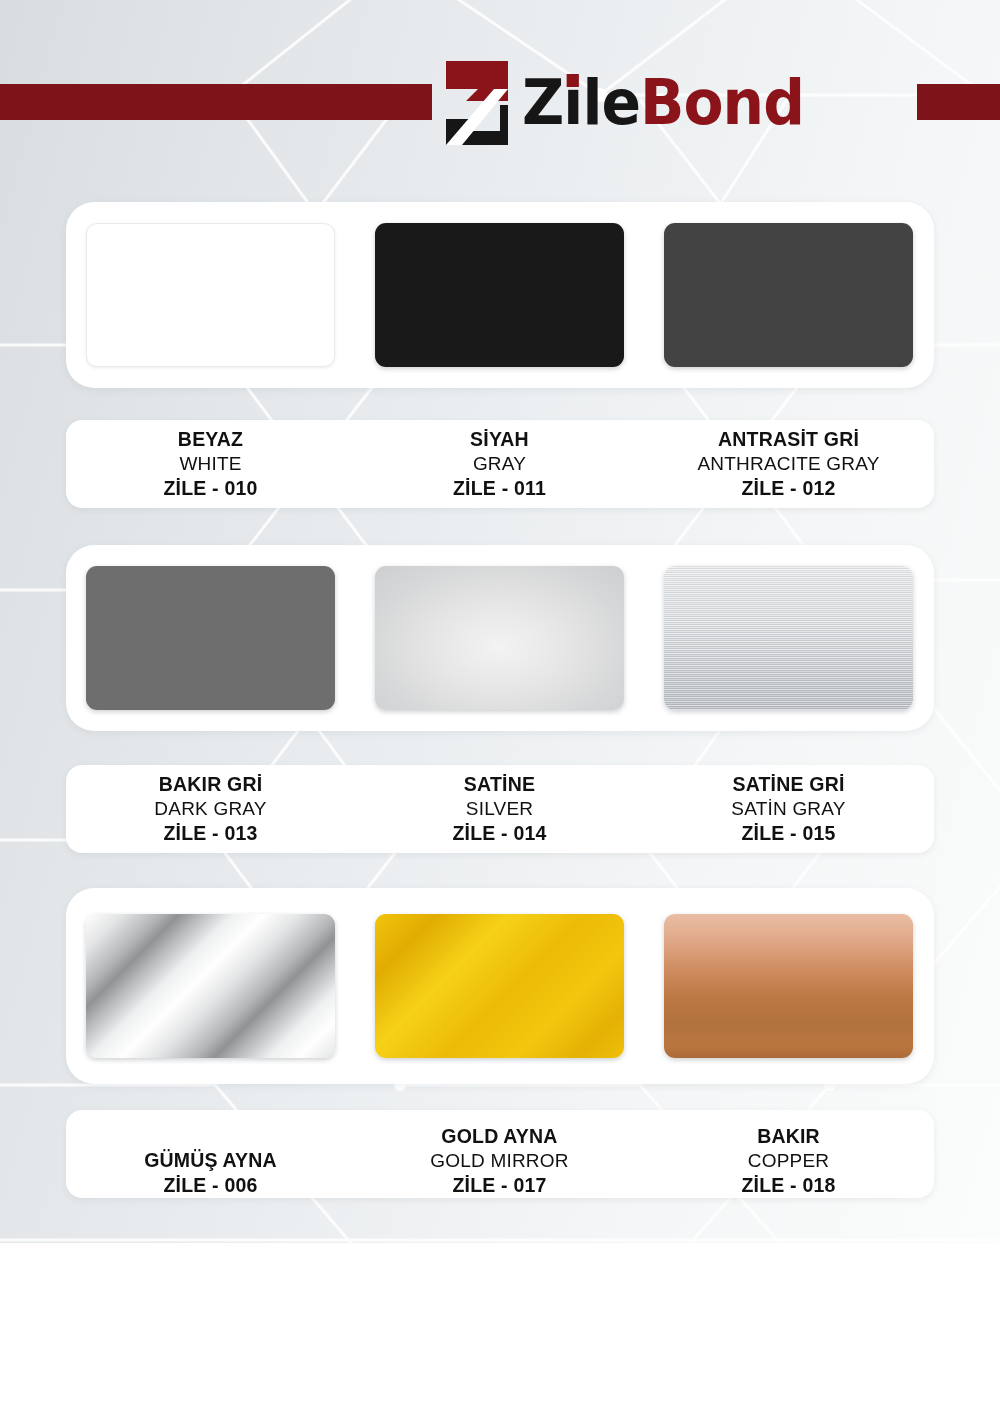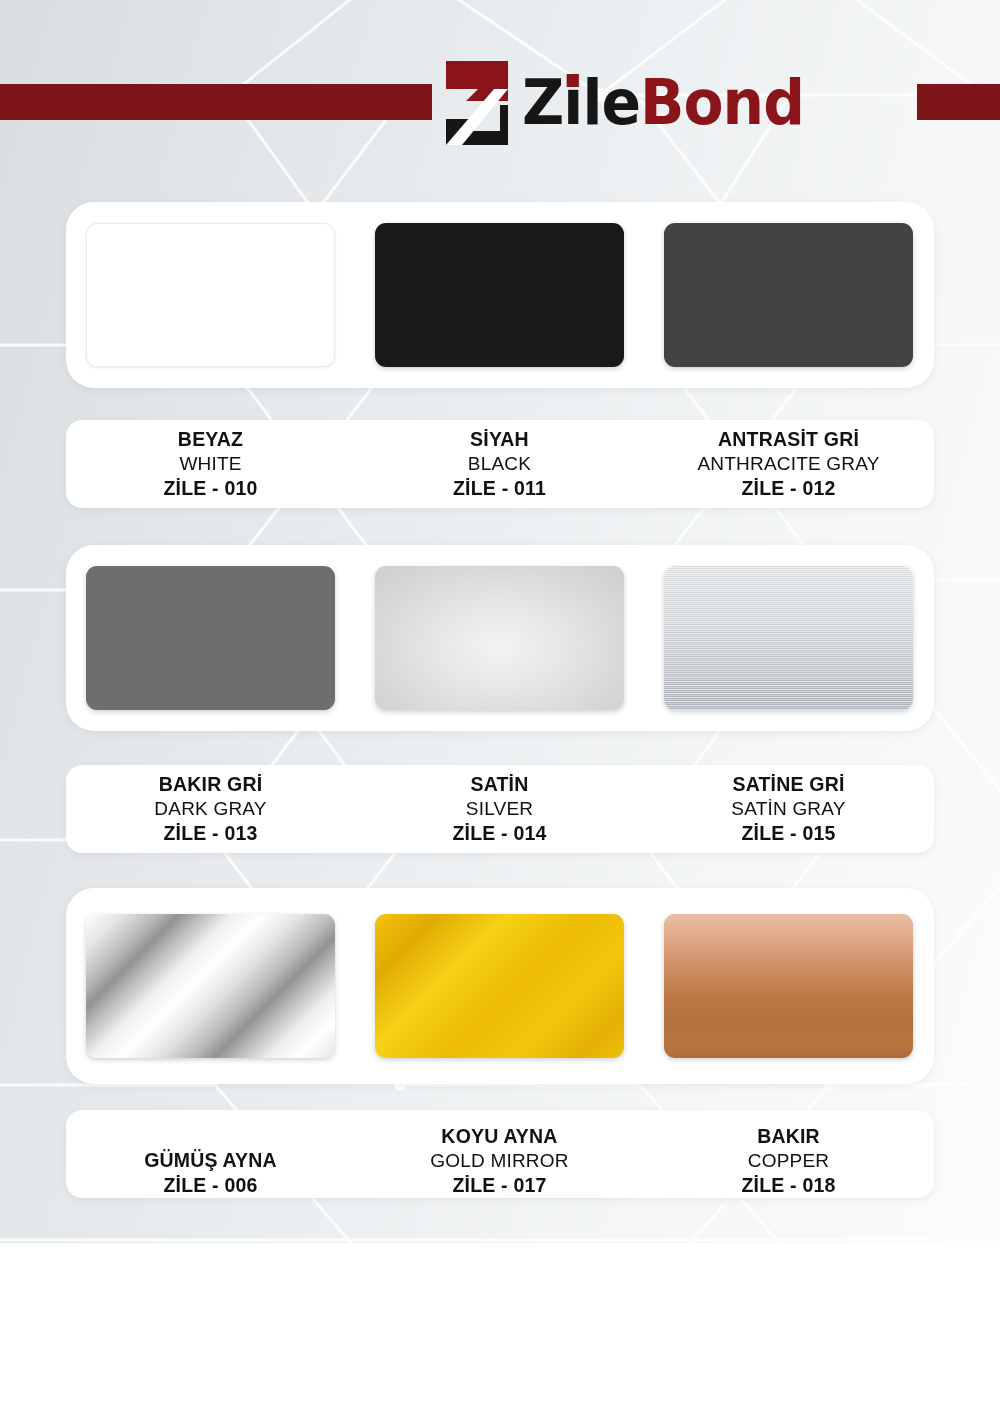--- a/index.html
+++ b/index.html
@@ -253,21 +253,21 @@
   </div>
 
   <div class="label-card" style="top:420px;">
     <div class="label-cell">
       <div class="lbl-tr">BEYAZ</div>
       <div class="lbl-en">WHITE</div>
       <div class="lbl-code">ZİLE - 010</div>
     </div>
     <div class="label-cell">
       <div class="lbl-tr">SİYAH</div>
-      <div class="lbl-en">BLACK</div>
+      <div class="lbl-en">GRAY</div>
       <div class="lbl-code">ZİLE - 011</div>
     </div>
     <div class="label-cell">
       <div class="lbl-tr">ANTRASİT GRİ</div>
       <div class="lbl-en">ANTHRACITE GRAY</div>
       <div class="lbl-code">ZİLE - 012</div>
     </div>
   </div>
 
   <div class="swatch-card" style="top:545px;height:186px;">
@@ -282,21 +282,21 @@
     </div>
   </div>
 
   <div class="label-card" style="top:765px;">
     <div class="label-cell">
       <div class="lbl-tr">BAKIR GRİ</div>
       <div class="lbl-en">DARK GRAY</div>
       <div class="lbl-code">ZİLE - 013</div>
     </div>
     <div class="label-cell">
-      <div class="lbl-tr">SATİN</div>
+      <div class="lbl-tr">SATİNE</div>
       <div class="lbl-en">SILVER</div>
       <div class="lbl-code">ZİLE - 014</div>
     </div>
     <div class="label-cell">
       <div class="lbl-tr">SATİNE GRİ</div>
       <div class="lbl-en">SATİN GRAY</div>
       <div class="lbl-code">ZİLE - 015</div>
     </div>
   </div>
 
@@ -311,21 +311,21 @@
       <div class="swatch fin-copper"></div>
     </div>
   </div>
 
   <div class="label-card" style="top:1110px;align-items:flex-end;">
     <div class="label-cell">
       <div class="lbl-tr">GÜMÜŞ AYNA</div>
       <div class="lbl-code">ZİLE - 006</div>
     </div>
     <div class="label-cell">
-      <div class="lbl-tr">KOYU AYNA</div>
+      <div class="lbl-tr">GOLD AYNA</div>
       <div class="lbl-en">GOLD MIRROR</div>
       <div class="lbl-code">ZİLE - 017</div>
     </div>
     <div class="label-cell">
       <div class="lbl-tr">BAKIR</div>
       <div class="lbl-en">COPPER</div>
       <div class="lbl-code">ZİLE - 018</div>
     </div>
   </div>
 

